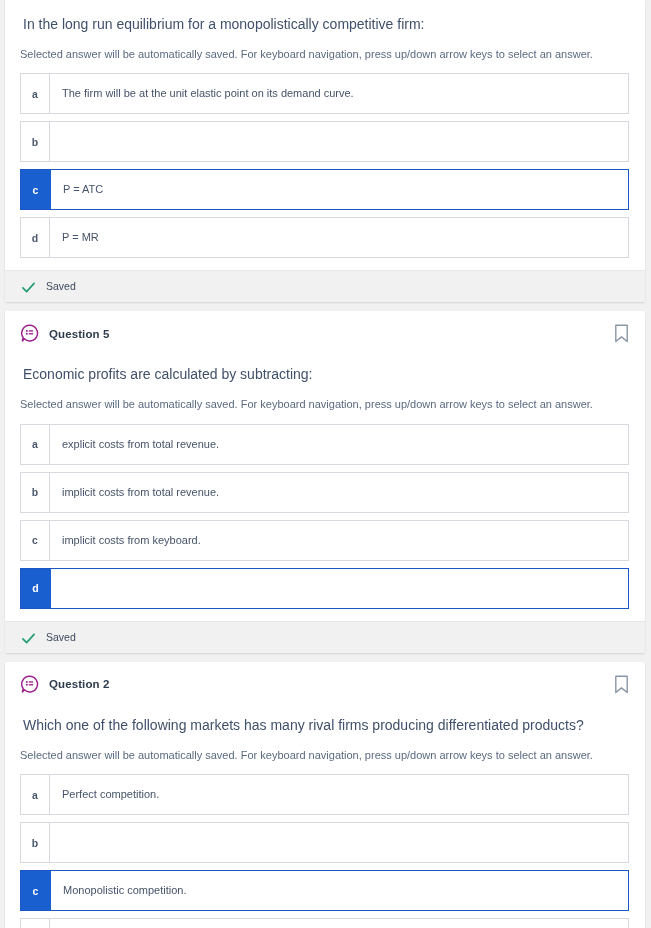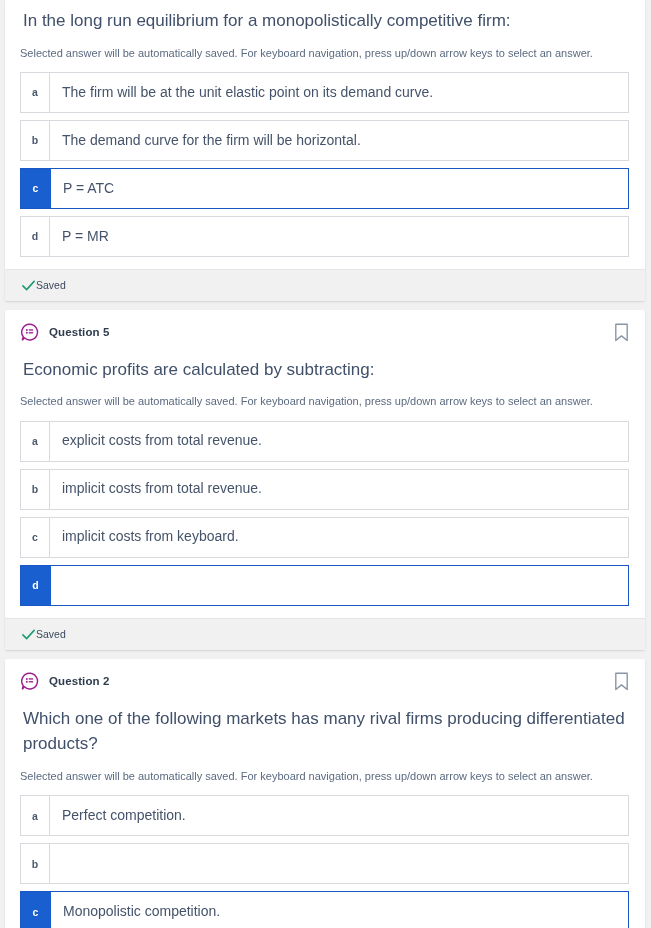--- a/index.html
+++ b/index.html
@@ -42,24 +42,24 @@
     font-size: 11.5px;
     font-weight: bold;
     color: #2f3c4e;
     letter-spacing: .1px;
   }
   .q-bookmark { margin-left: auto; width: 15px; height: 19px; display: block; cursor: pointer; }
 
   
   .qbody { padding: 0 16px 12px 15px; }
   .qstem {
-    font-size: 17px;
+    font-size: 14px;
     color: #40506a;
     line-height: 1.5;
-    padding: 9px 0 0 3px;
+    padding: 15px 0 0 3px;
   }
   .qhint {
     font-size: 11px;
     color: #5b6a80;
     padding: 12px 0 10px 0;
     line-height: 1.4;
   }
 
   
   .opt-list { display: flex; flex-direction: column; gap: 7px; padding-top: 1px; }
@@ -77,41 +77,41 @@
     align-items: center;
     justify-content: center;
     font-size: 10.5px;
     font-weight: bold;
     color: #4a596e;
     border-right: 1px solid #d6d9dd;
   }
   .opt-text {
     display: flex;
     align-items: center;
-    font-size: 14px;
+    font-size: 11px;
     color: #45536a;
     padding: 4px 12px;
     line-height: 1.4;
   }
   .opt.selected {
     border: 1px solid #1a56c4;
   }
   .opt.selected .opt-letter {
     background: #1a5fd0;
     color: #ffffff;
     border-right: 1px solid #1a5fd0;
     flex: 0 0 30px;
   }
 
   
   .saved-bar {
     background: #f1f1f1;
     border-top: 1px solid #e6e6e6;
     display: flex;
-    align-items: center;
+    gap: 10px;
     padding: 9px 16px 9px 16px;
     height: 32px;
   }
   .check-icon { width: 15px; height: 15px; display: block; flex: 0 0 15px; }
   .saved-text { font-size: 10.5px; color: #3c4a5e; }
 </style>
 </head>
 <body>
 
 <div class="page">
@@ -122,21 +122,20 @@
       <div class="qhint">Selected answer will be automatically saved. For keyboard navigation, press up/down arrow keys to select an answer.</div>
       <div class="opt-list">
 
         <div class="opt">
           <div class="opt-letter">a</div>
           <div class="opt-text">The firm will be at the unit elastic point on its demand curve.</div>
         </div>
 
         <div class="opt">
           <div class="opt-letter">b</div>
-          <div class="opt-text">The demand curve for the firm will be horizontal.</div>
         </div>
 
         <div class="opt selected">
           <div class="opt-letter">c</div>
           <div class="opt-text">P = ATC</div>
         </div>
 
         <div class="opt">
           <div class="opt-letter">d</div>
           <div class="opt-text">P = MR</div>

